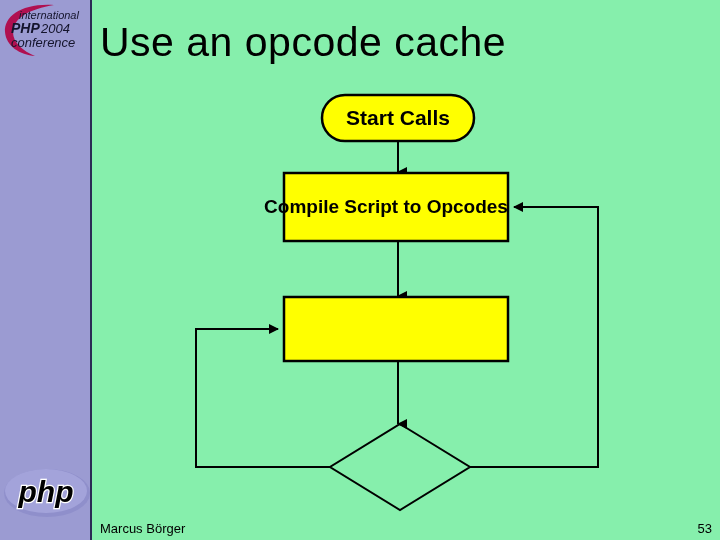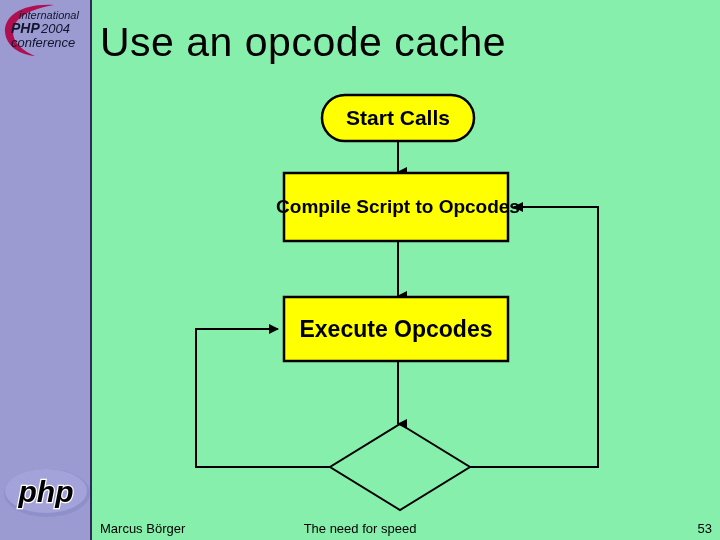--- a/index.html
+++ b/index.html
@@ -67,21 +67,21 @@
     position: absolute;
     display: flex;
     align-items: center;
     justify-content: center;
     color: #000000;
     font-weight: 700;
     white-space: nowrap;
     pointer-events: none;
   }
   #lbl-start   { left: 320px; top: 95px;  width: 156px; height: 46px; font-size: 21px; }
-  #lbl-compile { left: 296px; top: 173px; width: 204px; height: 68px; font-size: 19px; }
+  #lbl-compile { left: 284px; top: 173px; width: 204px; height: 68px; font-size: 19px; }
   #lbl-execute { left: 284px; top: 297px; width: 224px; height: 64px; font-size: 23px; }
 
   .edge-label {
     position: absolute;
     color: #000000;
     font-weight: 700;
     font-size: 23px;
     white-space: nowrap;
   }
   #lbl-funcalls { left: 185px; top: 470px; }
@@ -157,22 +157,20 @@
 
     <rect x="322" y="95" width="152" height="46" rx="23" ry="23" fill="#ffff00" stroke="#000000" stroke-width="2.5"></rect>
 
     <rect x="284" y="173" width="224" height="68" fill="#ffff00" stroke="#000000" stroke-width="2.5"></rect>
 
     <rect x="284" y="297" width="224" height="64" fill="#ffff00" stroke="#000000" stroke-width="2.5"></rect>
   </svg>
 
   <div class="node-label" id="lbl-start">Start Calls</div>
   <div class="node-label" id="lbl-compile">Compile Script to Opcodes</div>
-  <div class="node-label" id="lbl-execute">Execute Opcodes</div>
 
 
   <div id="footer">
     <span id="footer-author">Marcus Börger</span>
-    <span id="footer-center">The need for speed</span>
     <span id="footer-page">53</span>
   </div>
 
 </div>
 
 </body></html>

